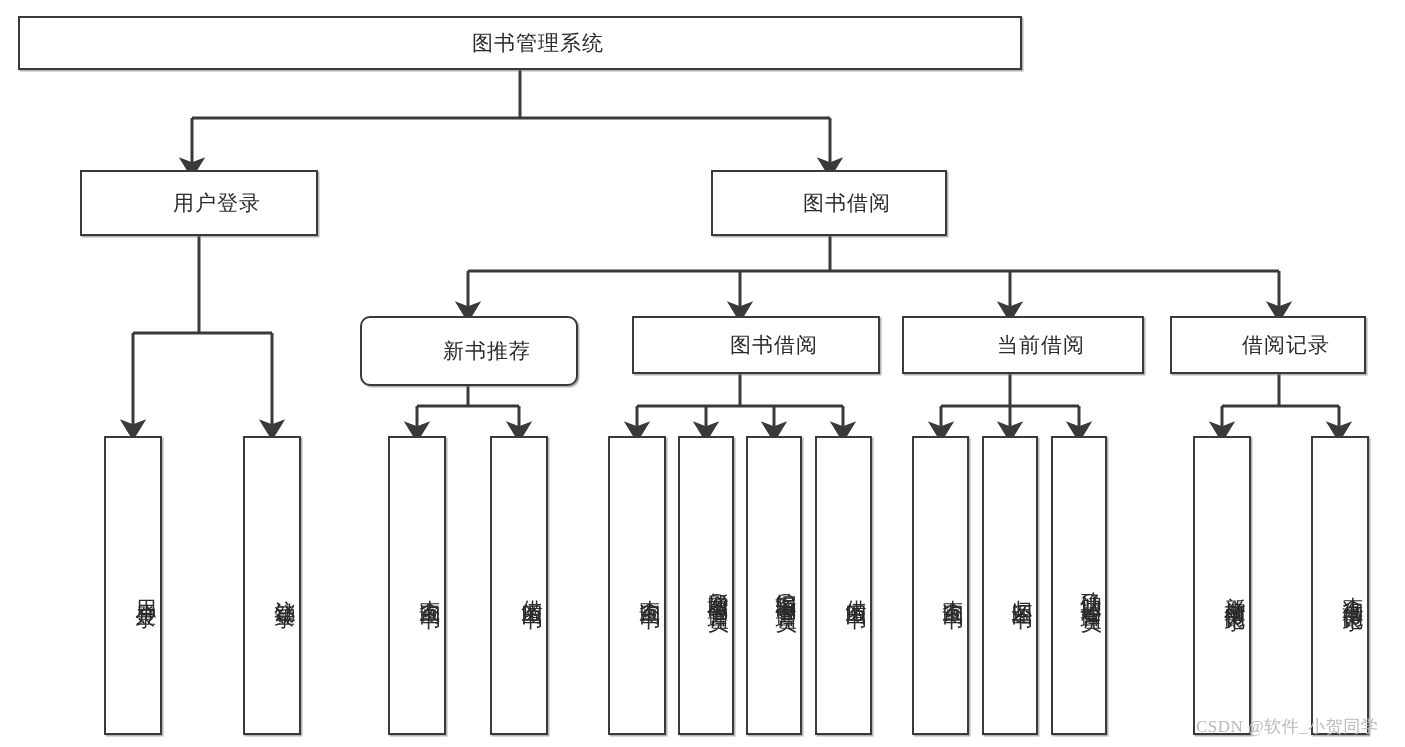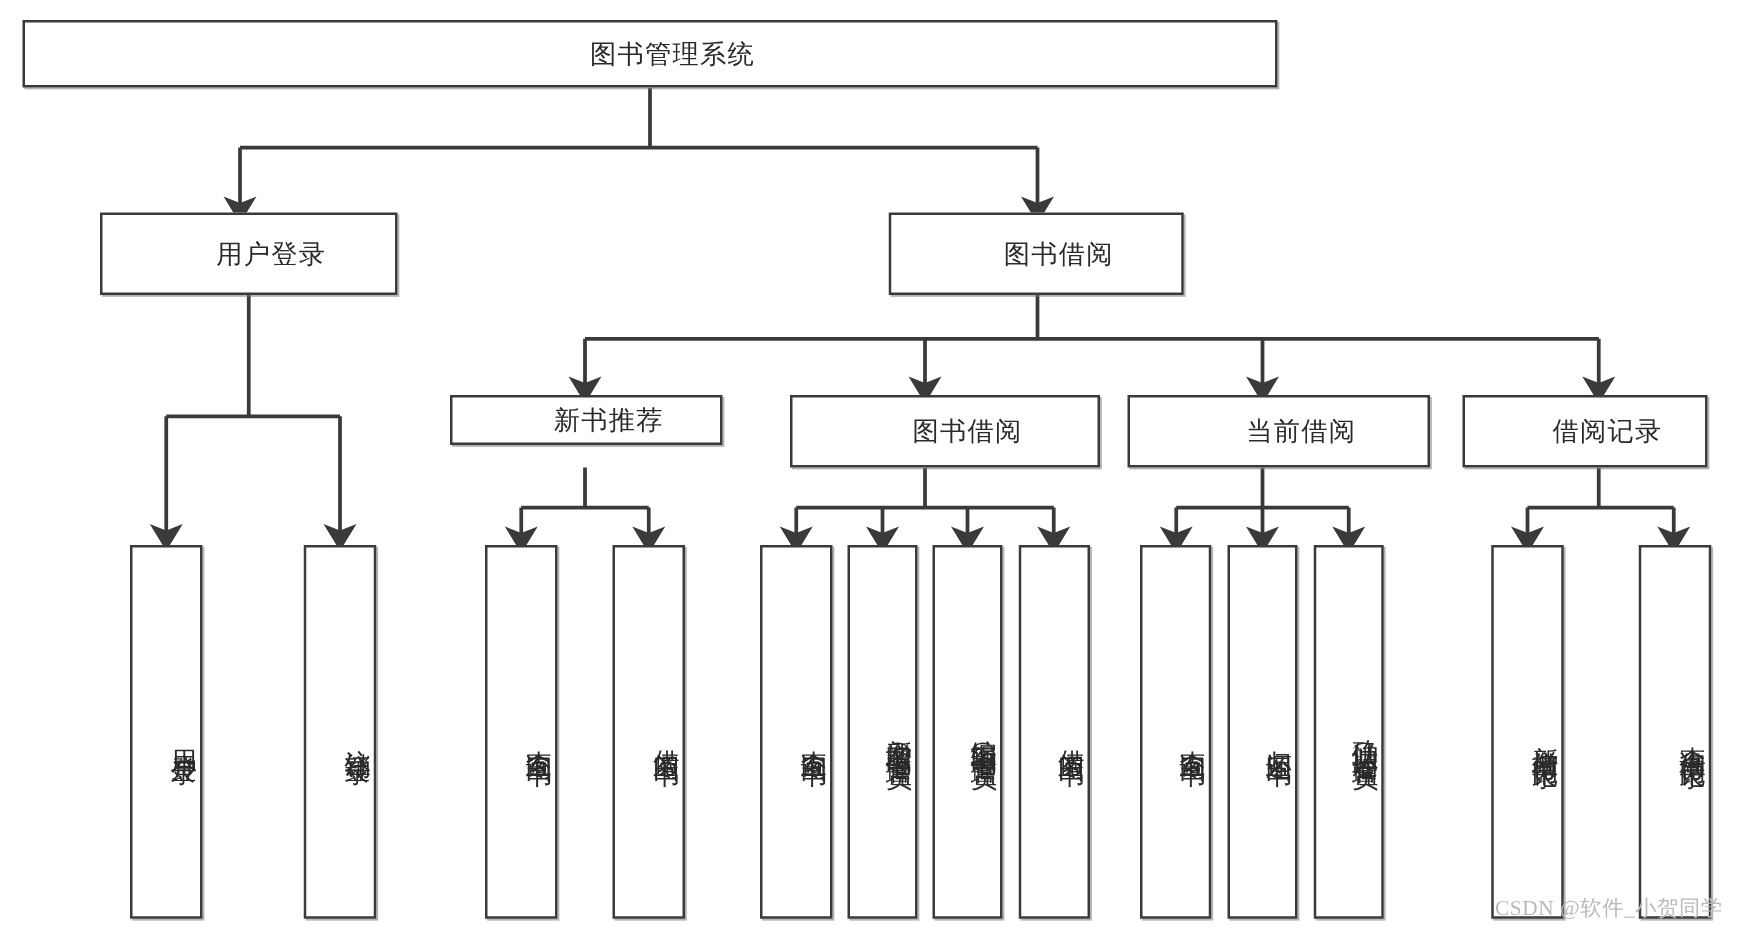--- a/index.html
+++ b/index.html
@@ -100,21 +100,21 @@
     <span>图书管理系统</span>
   </div>
 
   <div class="node h" style="left:80px;top:170px;width:238px;height:66px;">
     <span>用户登录</span>
   </div>
   <div class="node h" style="left:711px;top:170px;width:236px;height:66px;">
     <span>图书借阅</span>
   </div>
 
-  <div class="node h" style="left:360px;top:316px;width:218px;height:40px;">
+  <div class="node h" style="left:360px;top:316px;width:218px;height:70px;border-radius:10px;">
     <span>新书推荐</span>
   </div>
   <div class="node h" style="left:632px;top:316px;width:248px;height:58px;">
     <span>图书借阅</span>
   </div>
   <div class="node h" style="left:902px;top:316px;width:242px;height:58px;">
     <span>当前借阅</span>
   </div>
   <div class="node h" style="left:1170px;top:316px;width:196px;height:58px;">
     <span>借阅记录</span>

